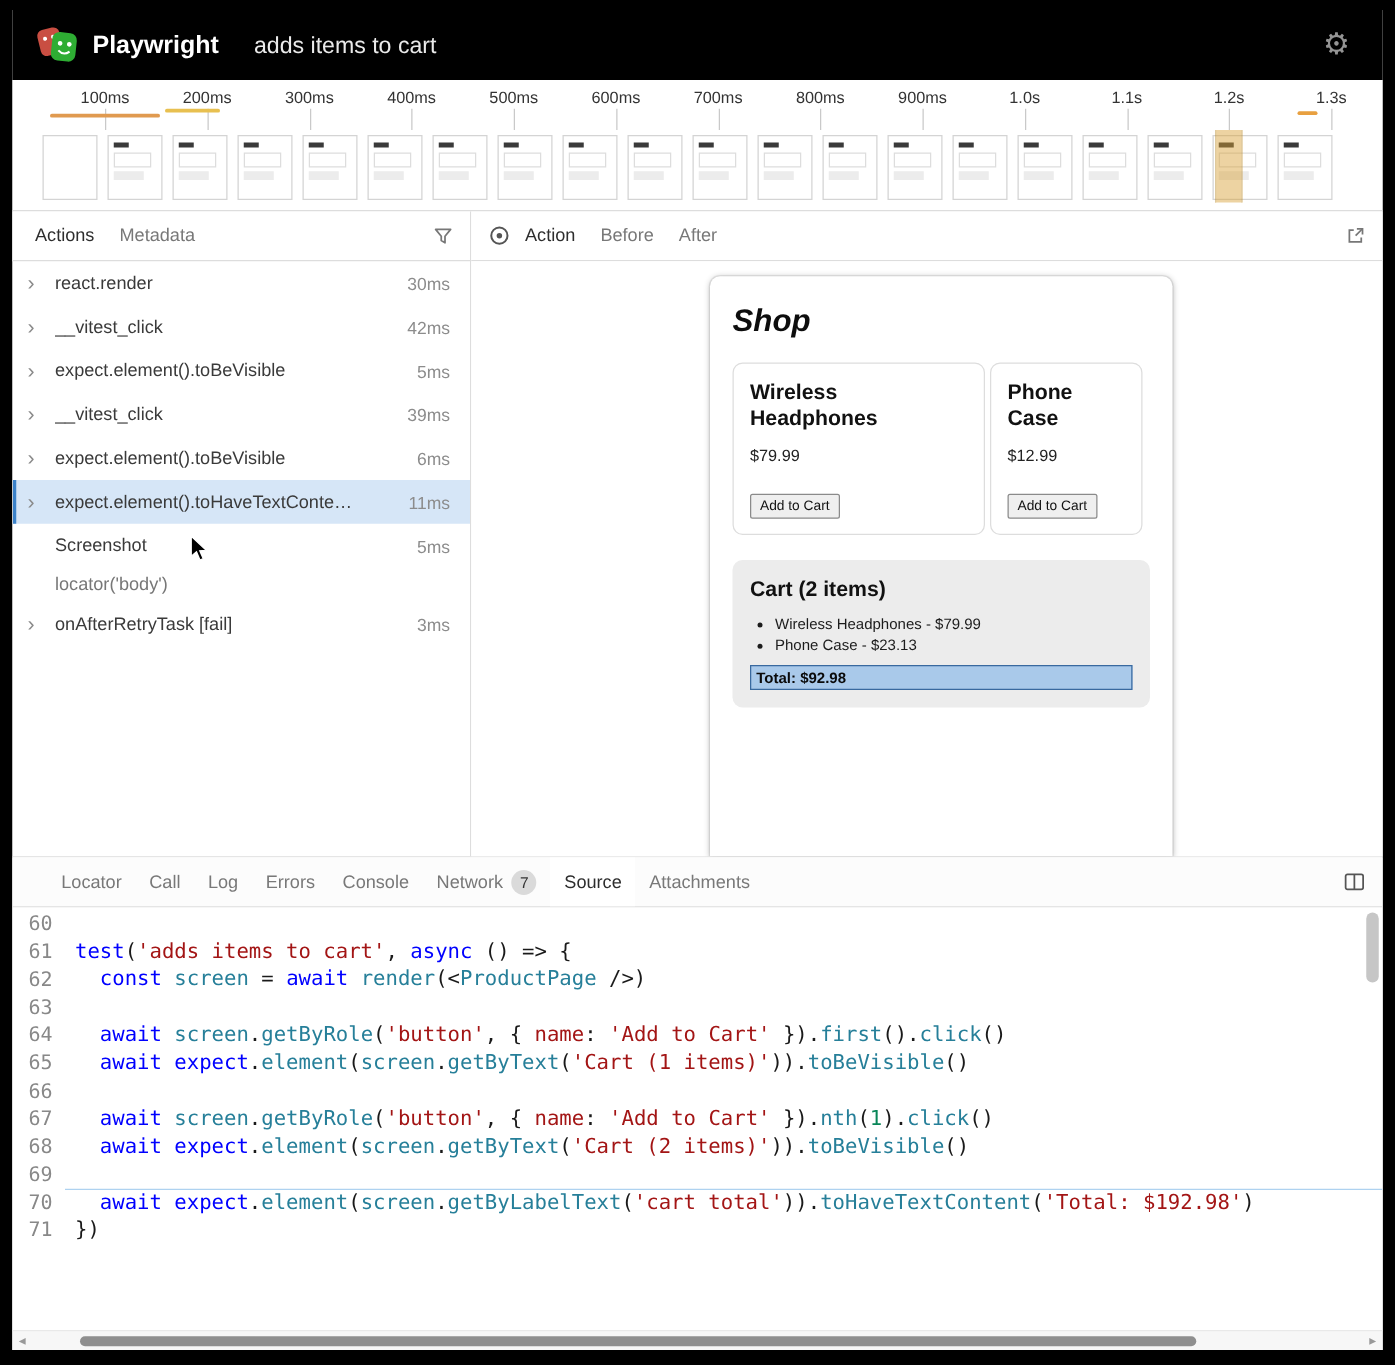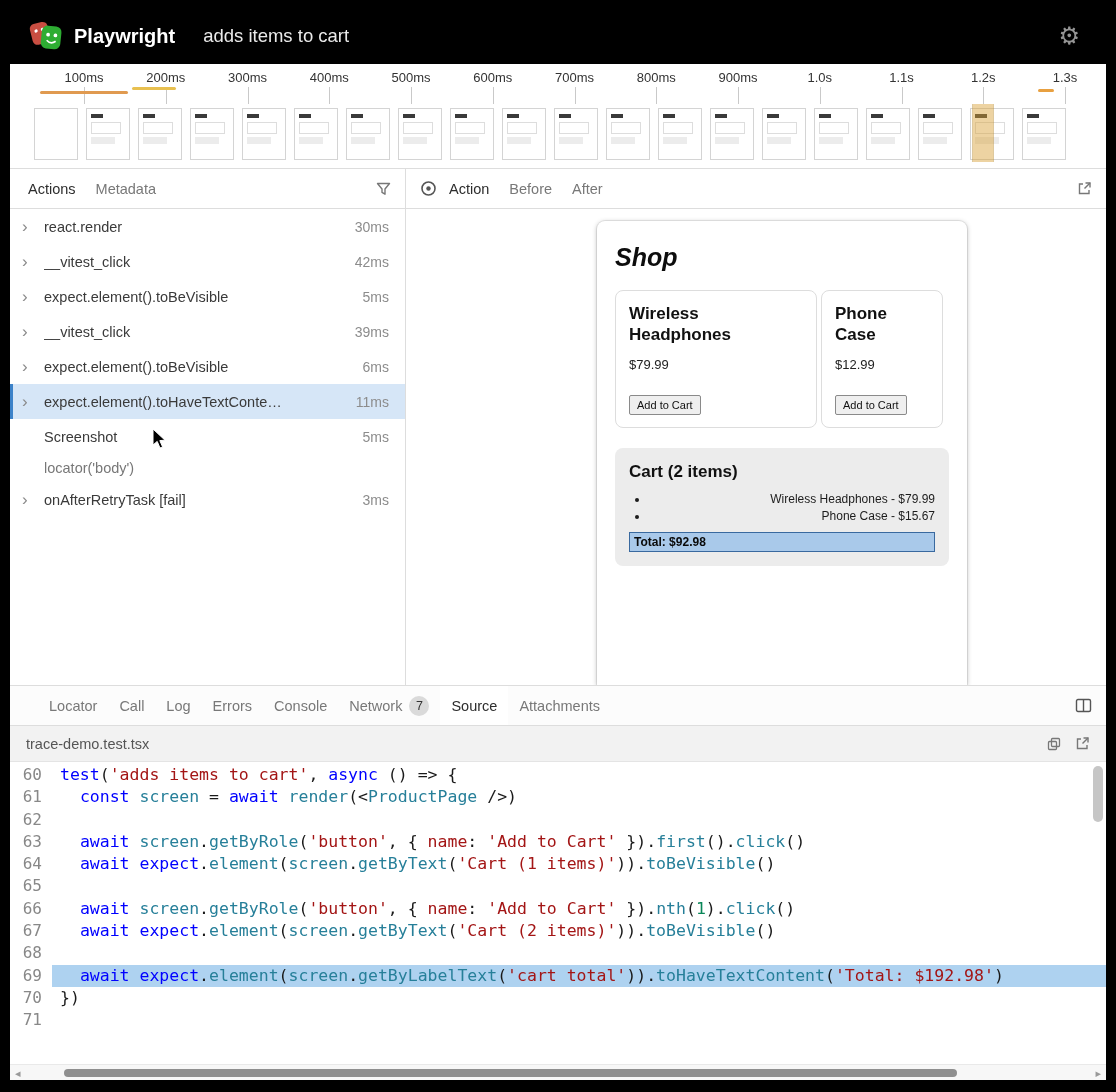--- a/index.html
+++ b/index.html
@@ -33,21 +33,21 @@
   .thumb { width:44px; height:52px; flex:none; background:#fff; border:1px solid #d4d4d4; padding:4px 4px; }
   .th-a { display:block; width:12px; height:4px; background:#3a3a3a; margin:1px 0 4px; }
   .th-b { display:block; width:30px; height:12px; border:1px solid #ddd; margin-bottom:3px; }
   .th-c { display:block; width:24px; height:7px; background:#ececec; }
   .tl-marker { position:absolute; left:962px; top:40px; width:22px; height:58px;
                background:var(--timeline-marker,#d9a032); opacity:.45;
                border-left:1px solid #b8882a; border-right:1px solid #b8882a; }
 
   
   .main { height:517px; flex:none; display:flex; border-bottom:1px solid #ddd; background:#fff; }
-  .left-panel { width:396px; flex:none; border-right:1px solid #ddd; display:flex; flex-direction:column; }
+  .left-panel { width:367px; flex:none; border-right:1px solid #ddd; display:flex; flex-direction:column; }
   .right-panel { flex:1; display:flex; flex-direction:column; min-width:0; }
 
   .panel-tabbar { height:40px; flex:none; display:flex; align-items:center; border-bottom:1px solid #ddd;
                   background:#fff; font-size:14.5px; padding:0 14px 0 8px; }
   .tabs-holder { display:flex; height:100%; }
   .tab { height:100%; display:flex; align-items:center; padding:0 10px; gap:7px; color:#787878; cursor:default; }
   .tab.selected { color:#2d2d2d; }
   .bar-right { margin-left:auto; display:flex; align-items:center; gap:14px; }
   .target-icon { display:flex; align-items:center; margin:0 2px 0 6px; }
 
@@ -82,42 +82,42 @@
   .products { display:flex; gap:4px; }
   .card { border:1px solid #ddd; border-radius:8px; padding:13px; height:138px; position:relative; background:#fff; }
   .card1 { width:202px; } .card2 { width:122px; }
   .p-name { font-size:17px; font-weight:700; line-height:1.22; color:#111; }
   .p-price { font-size:13px; margin-top:12px; color:#222; }
   .add-btn { position:absolute; left:13px; bottom:12px; font-size:11px; font-family:inherit;
              background:#efefef; border:1px solid #8a8a8a; border-radius:2px; padding:3px 7px; color:#111; }
   .cart { margin-top:20px; background:#ececec; border-radius:8px; padding:14px; }
   .cart-title { font-size:17px; font-weight:700; margin-bottom:10px; color:#111; }
   .cart-items { margin:0; padding-left:20px; font-size:12px; color:#1c1c1c; }
-  .cart-items li { margin:3px 0;text-align:right; }
+  .cart-items li { margin:3px 0; }
   .cart-total { display:block; margin-top:9px; font-size:12px; font-weight:700; color:#0a0a0a;
                 background:var(--cart-highlight-bg,#a9c9ea); border:1px solid var(--cart-highlight-border,#39699f);
                 padding:2px 4px; }
 
   
   .bottom { flex:1; display:flex; flex-direction:column; background:#fff; min-height:0; }
   .bottom-tabbar { background:#fcfcfc; padding-left:28px; }
   .bottom-tabbar .tab { padding:0 11px; }
   .bottom-tabbar .tab.selected { background:#fff; }
   .badge { min-width:20px; height:20px; border-radius:10px; background:#dadada; color:#333; font-size:12.5px;
            display:inline-flex; align-items:center; justify-content:center; padding:0 5px; }
 
   .filebar { height:36px; flex:none; background:#f2f2f2; border-bottom:1px solid #e4e4e4;
              display:flex; align-items:center; padding:0 16px; font-size:14.5px; color:#555; }
   .fb-icons { margin-left:auto; display:flex; gap:14px; align-items:center; }
 
   .code { flex:1; position:relative; overflow:hidden; background:#fff; padding-top:2px;
           font-family:"DejaVu Sans Mono","Liberation Mono",monospace; font-size:16.5px; }
   .code-line { display:flex; height:22.3px; line-height:22.3px; white-space:pre; }
   .gutter { width:42px; flex:none; text-align:right; padding-right:10px; color:#888; font-size:16px; }
-  .code-text { flex:1; padding-left:8px; color:#1a1a1a; }
+  .code-text { flex:1; padding-left:8px; color:#1a1a1a;margin-top:22px; }
   .code-line.hl .code-text { background:var(--code-highlight-bg,#aed2f0); }
   .tok-kw  { color:#0000ff; }
   .tok-id  { color:#267f99; }
   .tok-str { color:#a31515; }
   .tok-prop{ color:#a31515; }
   .tok-num { color:#098658; }
   .tok-pl  { color:#1a1a1a; }
   .vscroll { position:absolute; top:4px; right:3px; width:10px; height:56px; border-radius:5px; background:#c6c6c6; }
 
   .hscroll { height:16px; flex:none; background:#f7f7f7; border-top:1px solid #e9e9e9; position:relative; }
@@ -391,21 +391,21 @@
                 <div class="card card2">
                   <div class="p-name">Phone Case</div>
                   <div class="p-price">$12.99</div>
                   <button class="add-btn">Add to Cart</button>
                 </div>
               </div>
             <div class="cart">
               <div class="cart-title">Cart (2 items)</div>
               <ul class="cart-items" id="cart-items">
                   <li class="cart-item">Wireless Headphones - $79.99</li>
-                  <li class="cart-item">Phone Case - $15.67</li>
+                  <li class="cart-item">Phone Case - $23.13</li>
                 </ul>
               <span class="cart-total">Total: $92.98</span>
             </div>
           </div>
         </div>
       </div>
     </div>
 
     <span class="cursor">
       <svg width="17" height="22" viewBox="0 0 17 22">
@@ -444,38 +444,20 @@
           </div>
         </div>
       <span class="bar-right">
         <svg width="17" height="15" viewBox="0 0 17 15">
             <rect x="1.5" y="1.5" width="14" height="12" rx="1.5" fill="none" stroke="#555" stroke-width="1.4"></rect>
             <line x1="8.5" y1="1.5" x2="8.5" y2="13.5" stroke="#555" stroke-width="1.4"></line>
           </svg>
       </span>
     </div>
 
-    <div class="filebar">
-      <span>trace-demo.test.tsx</span>
-      <span class="fb-icons">
-        <span style="display:flex">
-          <svg width="14" height="14" viewBox="0 0 14 14">
-              <rect x="4.5" y="1.5" width="8" height="8" rx="1" fill="none" stroke="#777" stroke-width="1.3"></rect>
-              <rect x="1.5" y="4.5" width="8" height="8" rx="1" fill="none" stroke="#777" stroke-width="1.3"></rect>
-            </svg>
-        </span>
-        <span style="display:flex">
-          <svg width="15" height="15" viewBox="0 0 15 15">
-              <path d="M6 3H2.5v9.5H12V9" fill="none" stroke="#777" stroke-width="1.4"></path>
-              <path d="M8.5 2H13v4.5" fill="none" stroke="#777" stroke-width="1.4"></path>
-              <path d="M13 2L7.5 7.5" stroke="#777" stroke-width="1.4"></path>
-            </svg>
-        </span>
-      </span>
-    </div>
 
     <div class="code">
       <div id="code-lines">
           <div class="code-line"><span class="gutter">60</span><span class="code-text"><span class="tok-kw">test</span><span class="tok-pl">(</span><span class="tok-str">'adds items to cart'</span><span class="tok-pl">, </span><span class="tok-kw">async</span><span class="tok-pl"> () =&gt; {</span></span></div>
           <div class="code-line"><span class="gutter">61</span><span class="code-text"><span class="tok-pl">  </span><span class="tok-kw">const</span><span class="tok-pl"> </span><span class="tok-id">screen</span><span class="tok-pl"> = </span><span class="tok-kw">await</span><span class="tok-pl"> </span><span class="tok-id">render</span><span class="tok-pl">(&lt;</span><span class="tok-id">ProductPage</span><span class="tok-pl"> /&gt;)</span></span></div>
           <div class="code-line"><span class="gutter">62</span><span class="code-text"></span></div>
           <div class="code-line"><span class="gutter">63</span><span class="code-text"><span class="tok-pl">  </span><span class="tok-kw">await</span><span class="tok-pl"> </span><span class="tok-id">screen</span><span class="tok-pl">.</span><span class="tok-id">getByRole</span><span class="tok-pl">(</span><span class="tok-str">'button'</span><span class="tok-pl">, { </span><span class="tok-prop">name</span><span class="tok-pl">: </span><span class="tok-str">'Add to Cart'</span><span class="tok-pl"> }).</span><span class="tok-id">first</span><span class="tok-pl">().</span><span class="tok-id">click</span><span class="tok-pl">()</span></span></div>
           <div class="code-line"><span class="gutter">64</span><span class="code-text"><span class="tok-pl">  </span><span class="tok-kw">await</span><span class="tok-pl"> </span><span class="tok-kw">expect</span><span class="tok-pl">.</span><span class="tok-id">element</span><span class="tok-pl">(</span><span class="tok-id">screen</span><span class="tok-pl">.</span><span class="tok-id">getByText</span><span class="tok-pl">(</span><span class="tok-str">'Cart (1 items)'</span><span class="tok-pl">)).</span><span class="tok-id">toBeVisible</span><span class="tok-pl">()</span></span></div>
           <div class="code-line"><span class="gutter">65</span><span class="code-text"></span></div>
           <div class="code-line"><span class="gutter">66</span><span class="code-text"><span class="tok-pl">  </span><span class="tok-kw">await</span><span class="tok-pl"> </span><span class="tok-id">screen</span><span class="tok-pl">.</span><span class="tok-id">getByRole</span><span class="tok-pl">(</span><span class="tok-str">'button'</span><span class="tok-pl">, { </span><span class="tok-prop">name</span><span class="tok-pl">: </span><span class="tok-str">'Add to Cart'</span><span class="tok-pl"> }).</span><span class="tok-id">nth</span><span class="tok-pl">(</span><span class="tok-num">1</span><span class="tok-pl">).</span><span class="tok-id">click</span><span class="tok-pl">()</span></span></div>

